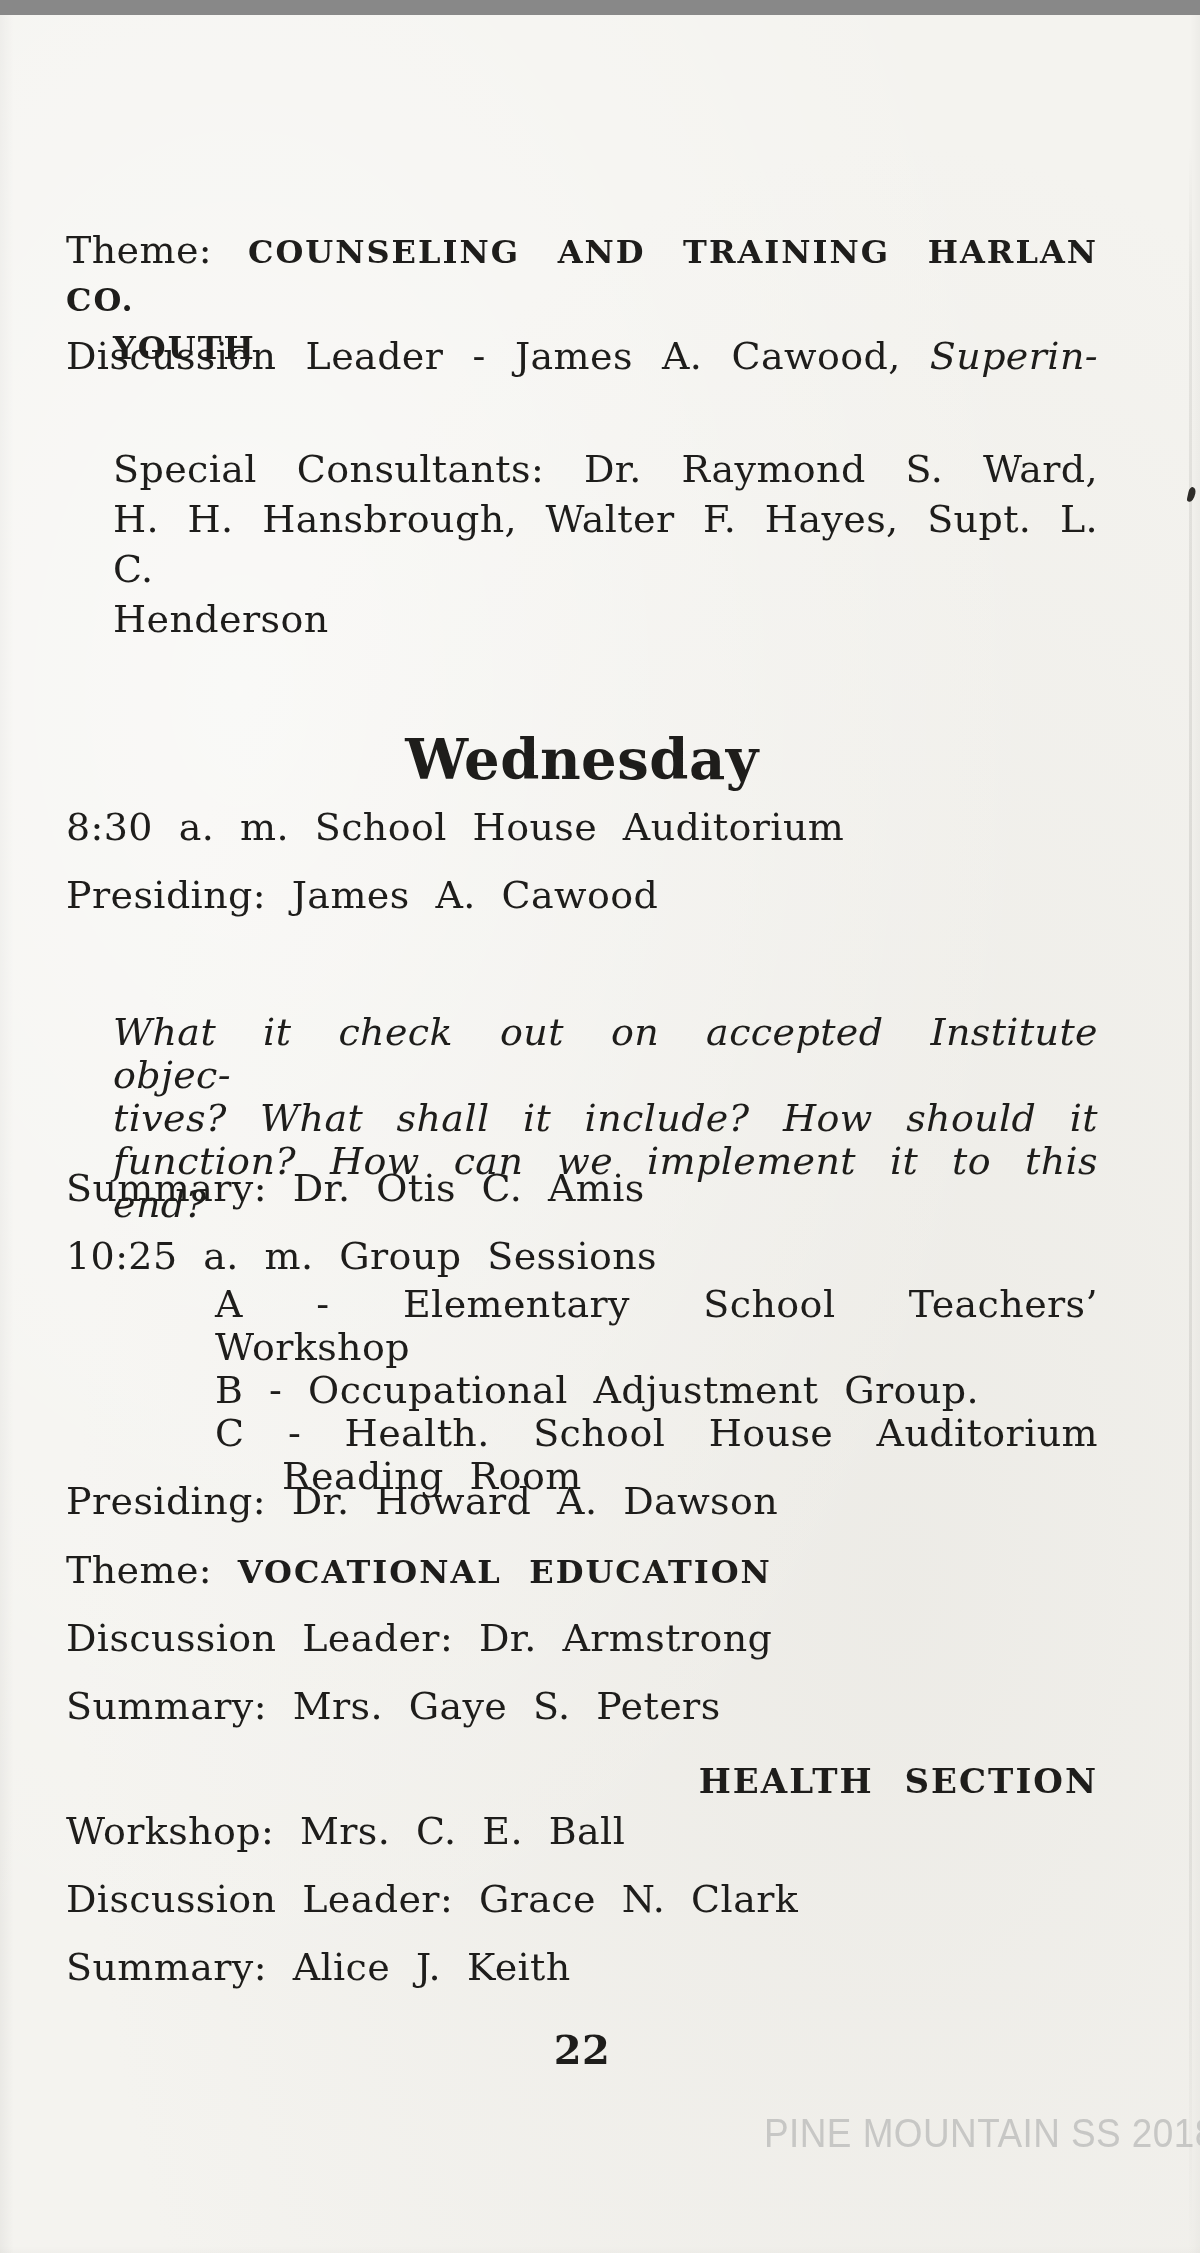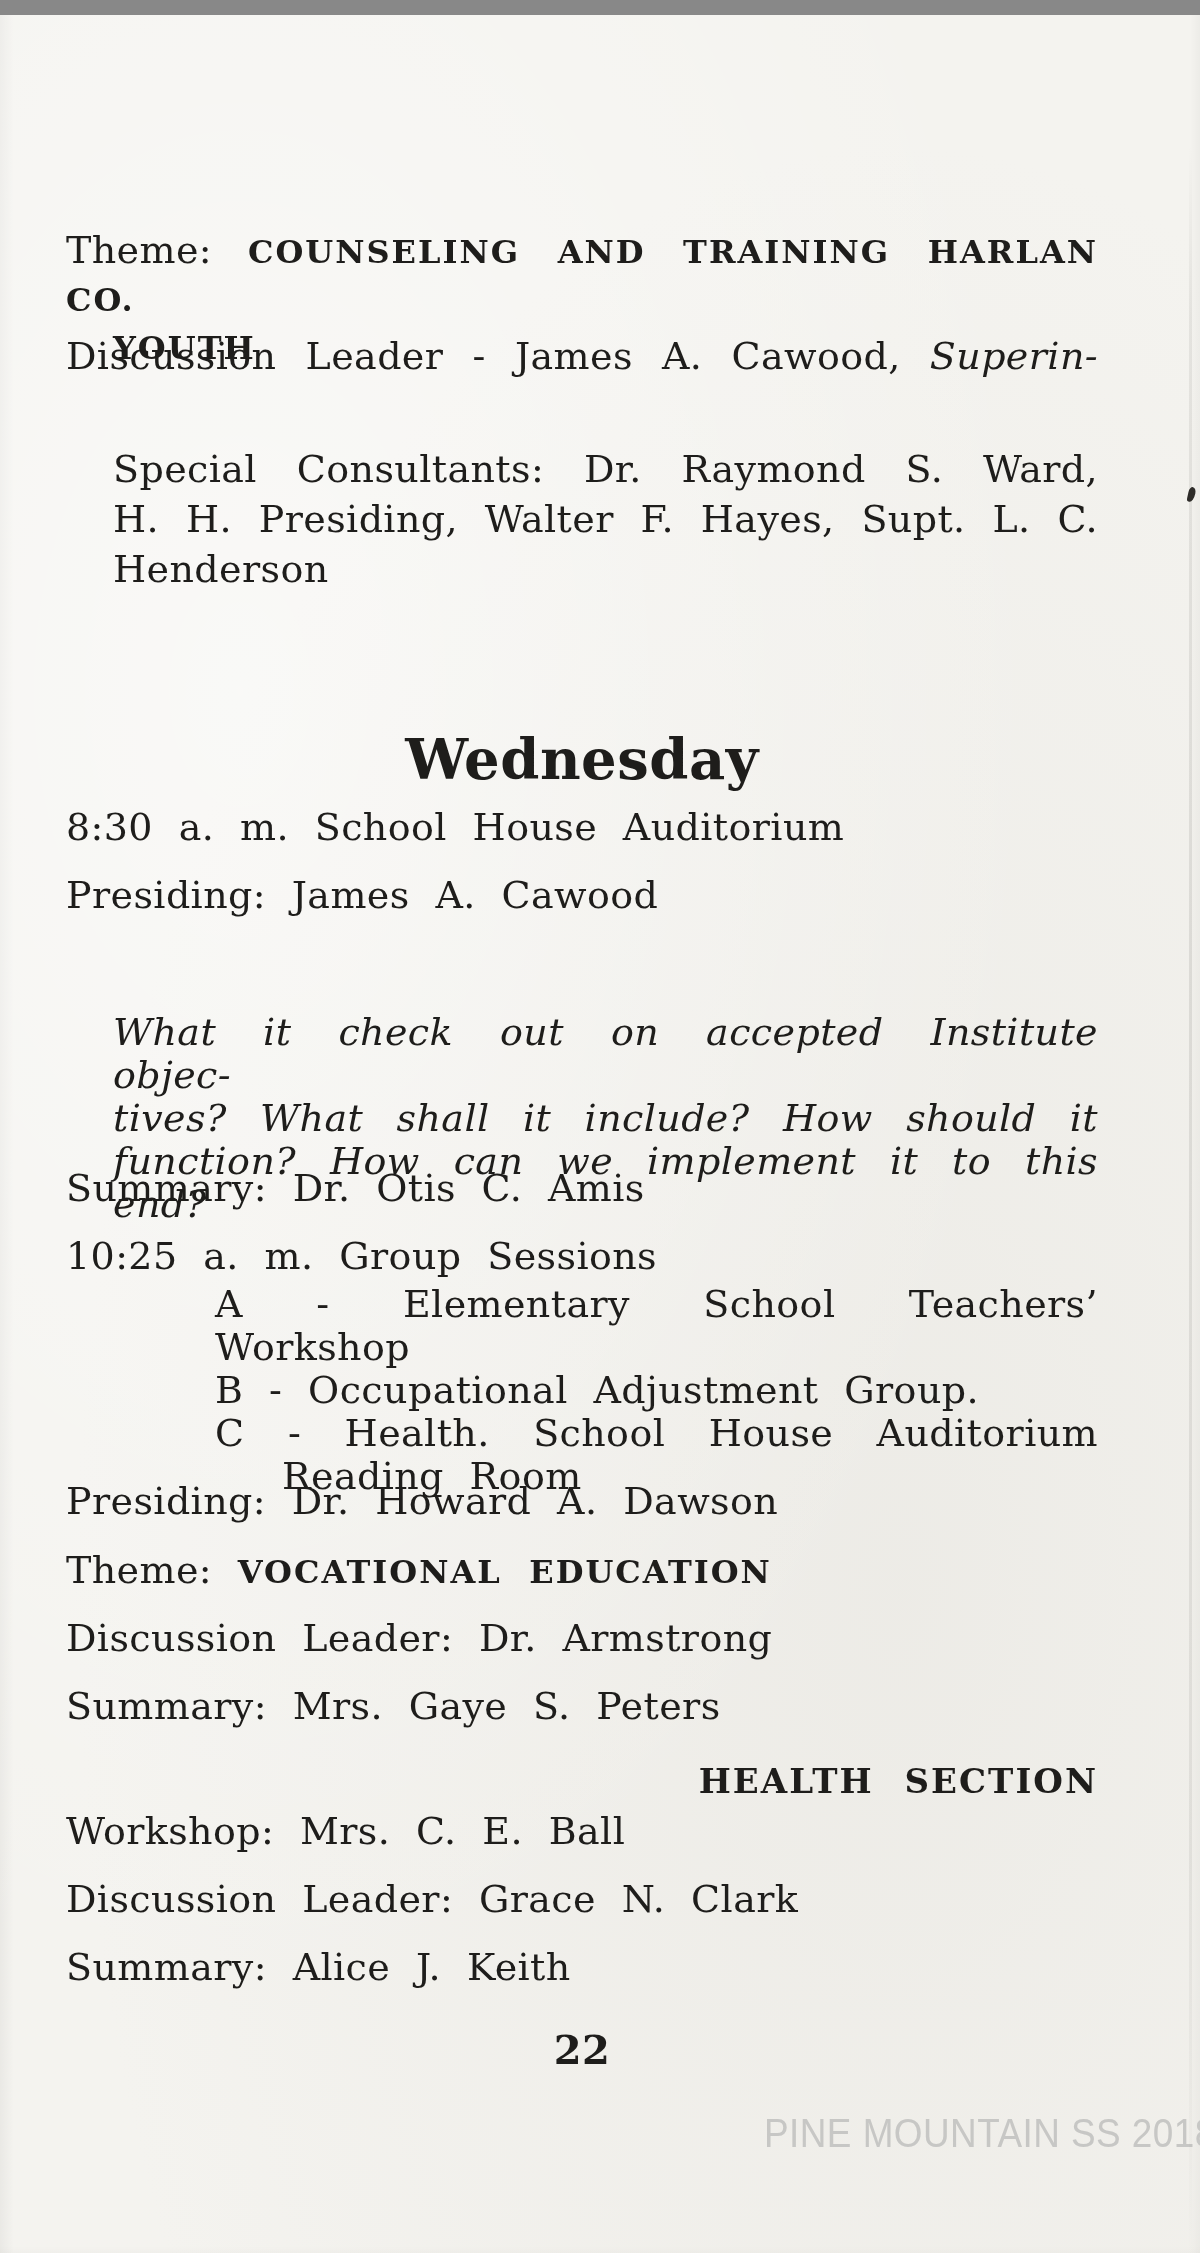--- a/index.html
+++ b/index.html
@@ -69,21 +69,21 @@
     <div class="line jl"><span>Theme:</span> <span class="caps">COUNSELING AND TRAINING HARLAN CO.</span></div>
     <div class="line ind"><span class="caps">YOUTH</span></div>
   </div>
 
   <div class="b" style="top:318px">
     <div class="line jl"><span>Discussion Leader - James A. Cawood,</span> <span class="it">Superin-</span></div>
   </div>
 
   <div class="b special" style="top:429px">
     <div class="line jl">Special Consultants: Dr. Raymond S. Ward,</div>
-    <div class="line jl">H. H. Presiding, Walter F. Hayes, Supt. L. C.</div>
+    <div class="line jl">H. H. Hansbrough, Walter F. Hayes, Supt. L. C.</div>
     <div class="line">Henderson</div>
   </div>
 
 
   <div class="b day-heading" style="top:714px">Wednesday</div>
 
   <div class="b" style="top:789px">8:30 a. m. School House Auditorium</div>
 
   <div class="b" style="top:857px">Presiding: James A. Cawood</div>
 

